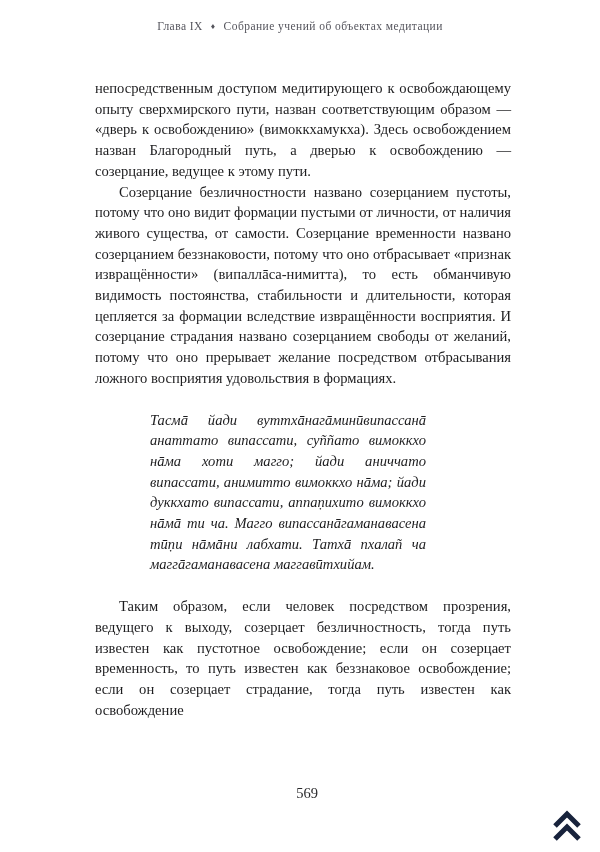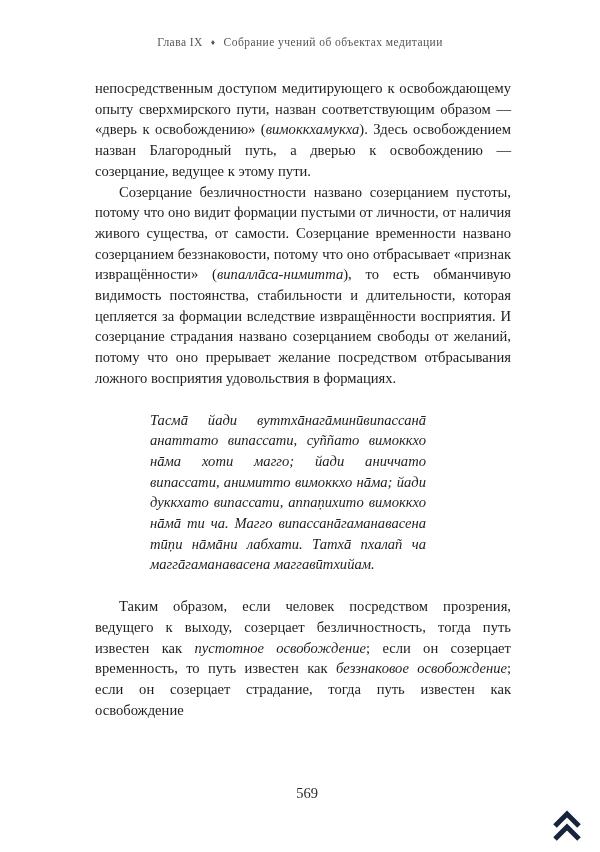--- a/index.html
+++ b/index.html
@@ -8,21 +8,21 @@
     width: 600px;
     height: 852px;
     background: #ffffff;
     margin: 0 auto;
     font-family: "Liberation Serif", "DejaVu Serif", serif;
     color: #1d1d1f;
     overflow: hidden;
   }
   .running-head {
     position: absolute;
-    top: 36px; left: 0; right: 0;
+    top: 20px; left: 0; right: 0;
     text-align: center;
     font-size: 11.5px;
     letter-spacing: 0.45px;
     color: #54545c;
     white-space: nowrap;
   }
   .running-head .diamond {
     font-size: 8.5px;
     margin: 0 8px;
     position: relative;
@@ -32,21 +32,21 @@
   .textblock {
     position: absolute;
     left: 95px; top: 78px;
     width: 416px;
     font-size: 14.6px;
     line-height: 20.7px;
     text-align: justify;
   }
   .para { margin: 0; }
   .para.indent { text-indent: 24px; }
-  .it { font-style: italic; }
+  .it { }
   .heading {
     margin: 17px 0 23px;
     text-align: center;
     font-weight: bold;
     font-size: 15px;
   }
   .quote {
     margin: 21px 4px 21px 55px;
     width: 276px;
     font-style: italic;

